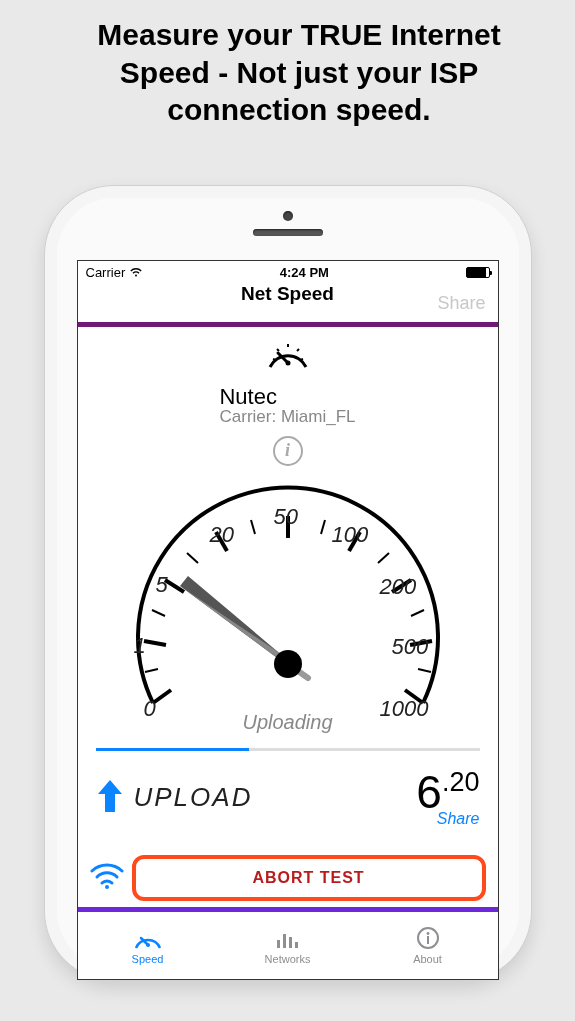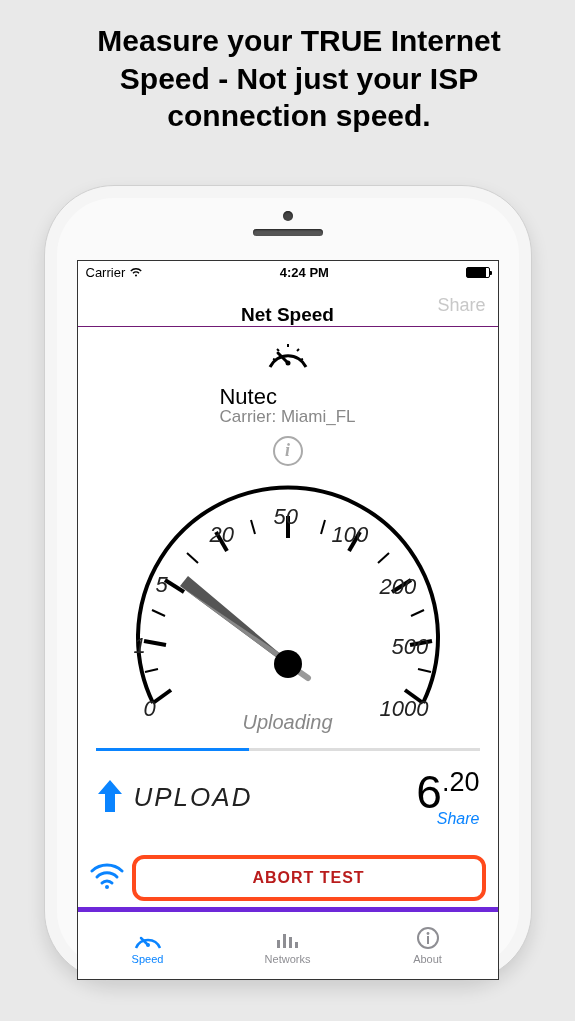--- a/index.html
+++ b/index.html
@@ -9,21 +9,21 @@
     width: 575px;
     height: 1021px;
     overflow: hidden;
     position: relative;
   }
   .headline {
     text-align: center;
     font-weight: 800;
     font-size: 30px;
     line-height: 1.25;
-    padding: 22px 30px 28px;
+    padding: 16px 30px 28px;
     color: #000;
     background: #e9e9e9;
     margin-left: 23px;
   }
   .phone-wrap {
     position: absolute;
     left: 50%;
     top: 185px;
     transform: translateX(-50%);
     width: 488px;
@@ -74,22 +74,22 @@
     color: #000;
   }
   .status-left, .status-right { display: flex; align-items: center; gap: 4px; }
   .battery {
     width: 24px; height: 11px; border: 1px solid #000; border-radius: 2px; position: relative;
   }
   .battery::after { content: ""; position: absolute; right: -3px; top: 3px; width: 2px; height: 4px; background: #000; border-radius: 0 1px 1px 0; }
   .battery-fill { background: #000; height: 100%; width: 90%; }
   
   .nav-bar {
-    height: 44px; display: flex; align-items: flex-end; justify-content: center;
-    border-bottom: 1px solid #701a75; position: relative;
+    height: 44px; display: flex; align-items: flex-start; justify-content: center;
+    border-bottom: 5px solid #701a75; position: relative;
   }
   .nav-title { font-weight: 600; font-size: 19px; }
   .nav-share {
     position: absolute; right: 12px; top: 50%; transform: translateY(-50%);
     color: #c8c8c8; font-size: 18px; margin-left: 44px;
   }
   
   .provider-row {
     display: flex; align-items: center; gap: 10px;
     padding: 8px 12px 2px;

